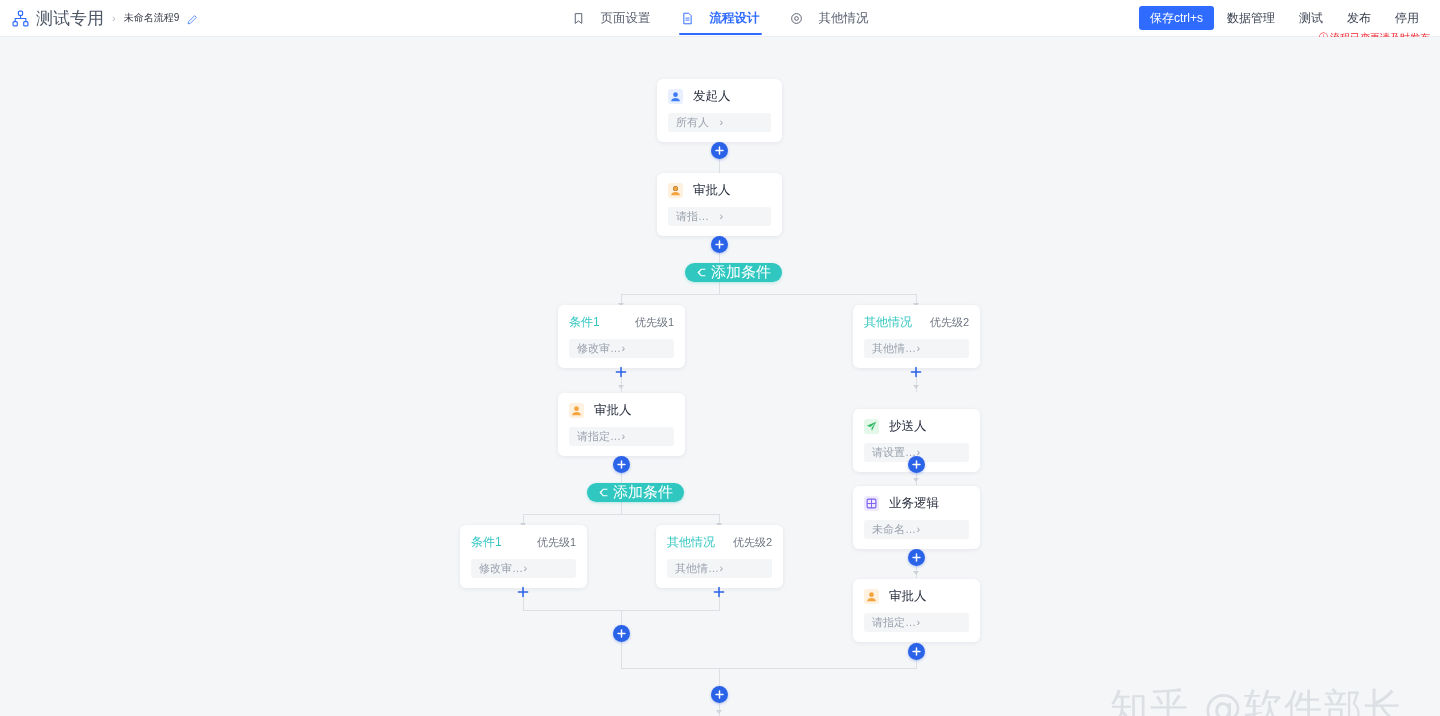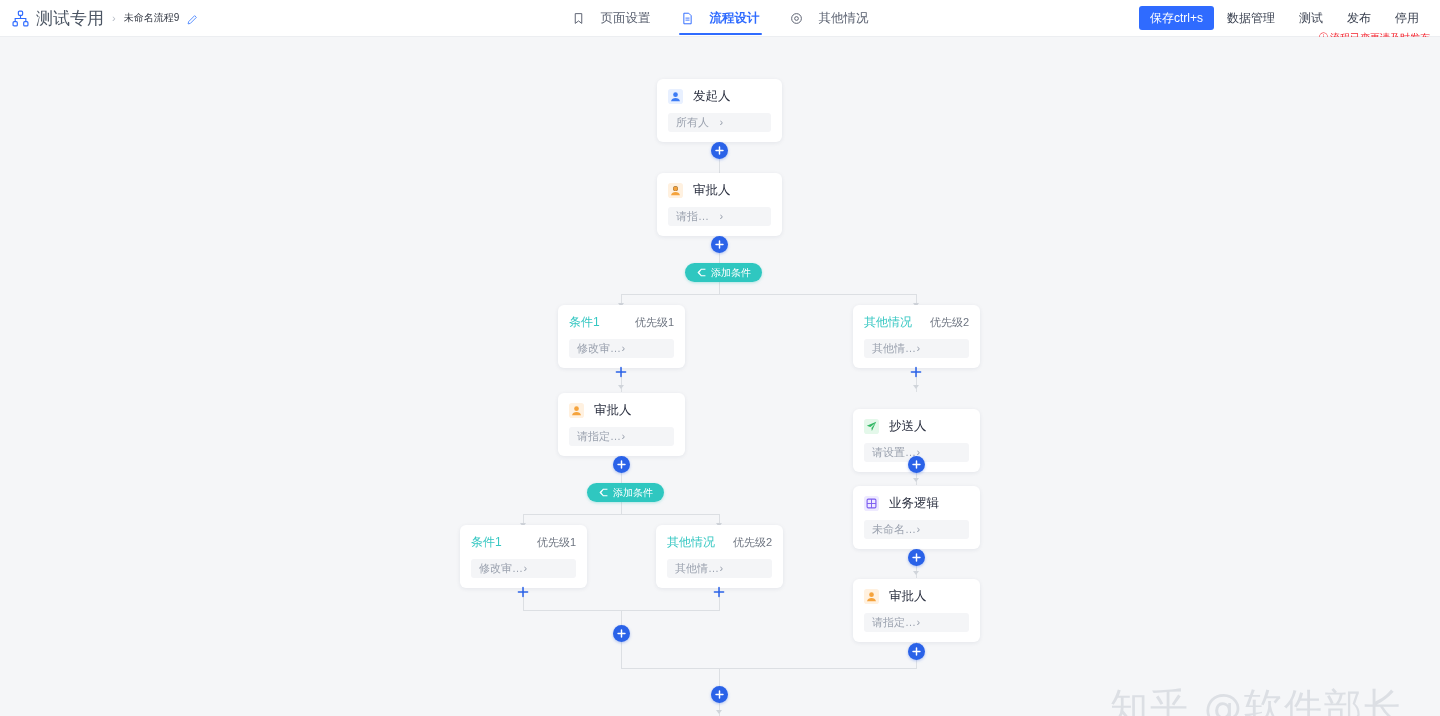--- a/index.html
+++ b/index.html
@@ -140,21 +140,21 @@
   }
   .plus-round svg{ display:block; }
   .plus-flat{
     position:absolute; width:12px;height:12px; cursor:pointer;
     display:flex;align-items:center;justify-content:center;
   }
 
   
   .pill{
     position:absolute; height:19px; border-radius:10px;
-    background:#2fc7c0; color:#fff; font-size:10px;
+    background:#2fc7c0; color:#fff; font-size:15px;
     display:flex; align-items:center; gap:4px;
     padding:0 11px; cursor:pointer; white-space:nowrap;
     box-shadow:0 1px 3px rgba(47,199,192,.35);
   }
   .pill svg{ display:block; }
 </style>
 </head>
 <body>
 
 <div class="topbar">

